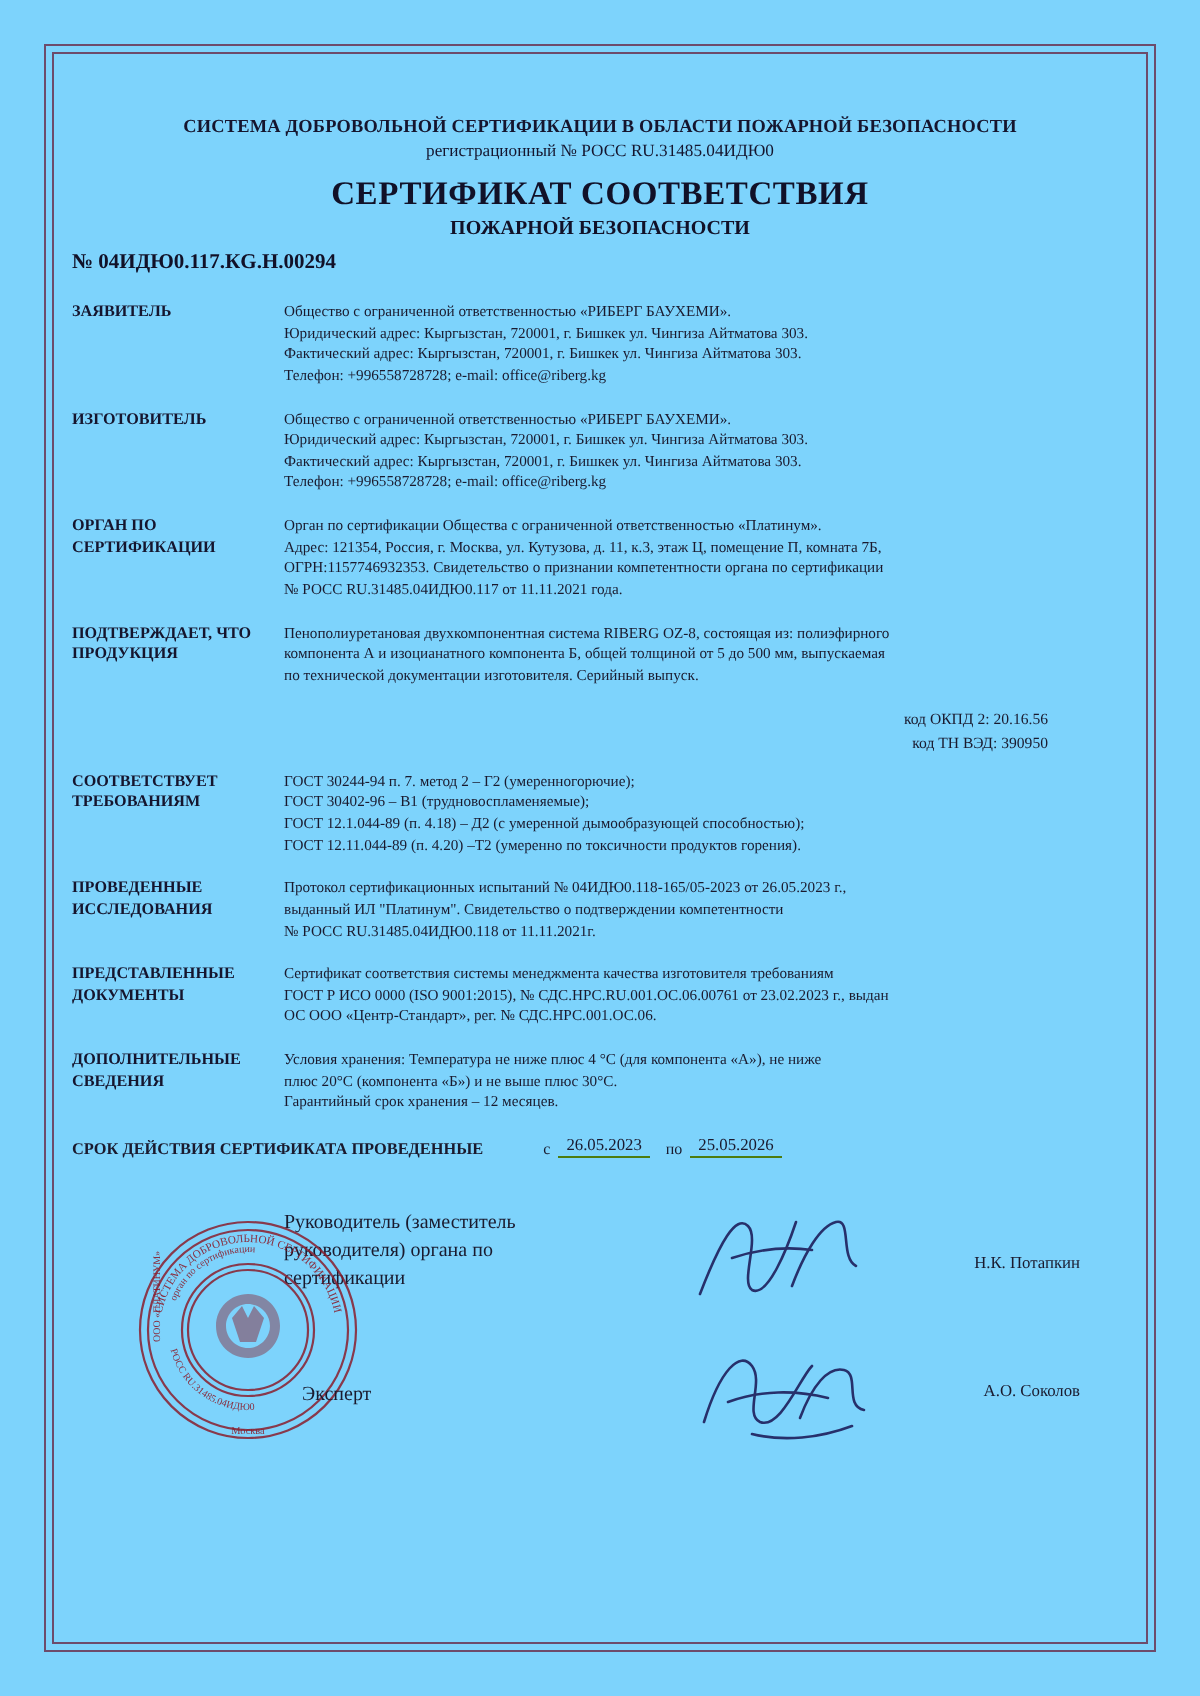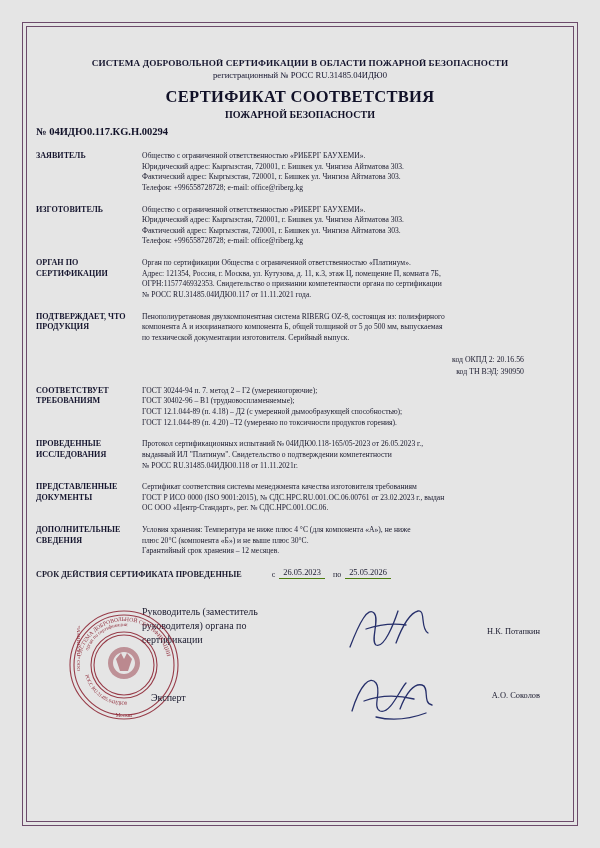--- a/index.html
+++ b/index.html
@@ -13,21 +13,21 @@
     font-family: "Liberation Serif", serif;
     color: #1a1a2e;
     position: relative;
     overflow: hidden;
   }
   .page {
     position: absolute;
     left: 0; top: 0;
     width: 600px;
     height: 848px;
-    background: #e5e5e5;
+    background: #7dd3fc;
   }
   .border-outer {
     position: absolute;
     left: 22px; top: 22px;
     width: 556px;
     height: 804px;
     border: 1px solid #6d4b6b;
     box-sizing: border-box;
   }
   .border-inner {
@@ -260,21 +260,21 @@
 
       <div class="row">
         <div class="row-label">
           <span class="ln">СООТВЕТСТВУЕТ</span>
           <span class="ln">ТРЕБОВАНИЯМ</span>
         </div>
         <div class="row-body">
           <span class="ln">ГОСТ 30244-94 п. 7. метод 2 – Г2 (умеренногорючие);</span>
           <span class="ln">ГОСТ 30402-96 – В1 (трудновоспламеняемые);</span>
           <span class="ln">ГОСТ 12.1.044-89 (п. 4.18) – Д2 (с умеренной дымообразующей способностью);</span>
-          <span class="ln">ГОСТ 12.1.044-89 (п. 4.20) –Т2 (умеренно по токсичности продуктов горения).</span>
+          <span class="ln">ГОСТ 12.11.044-89 (п. 4.20) –Т2 (умеренно по токсичности продуктов горения).</span>
         </div>
       </div>
 
       <div class="row">
         <div class="row-label">
           <span class="ln">ПРОВЕДЕННЫЕ</span>
           <span class="ln">ИССЛЕДОВАНИЯ</span>
         </div>
         <div class="row-body just">
           <span class="ln">Протокол сертификационных испытаний № 04ИДЮ0.118-165/05-2023 от 26.05.2023 г.,</span>

